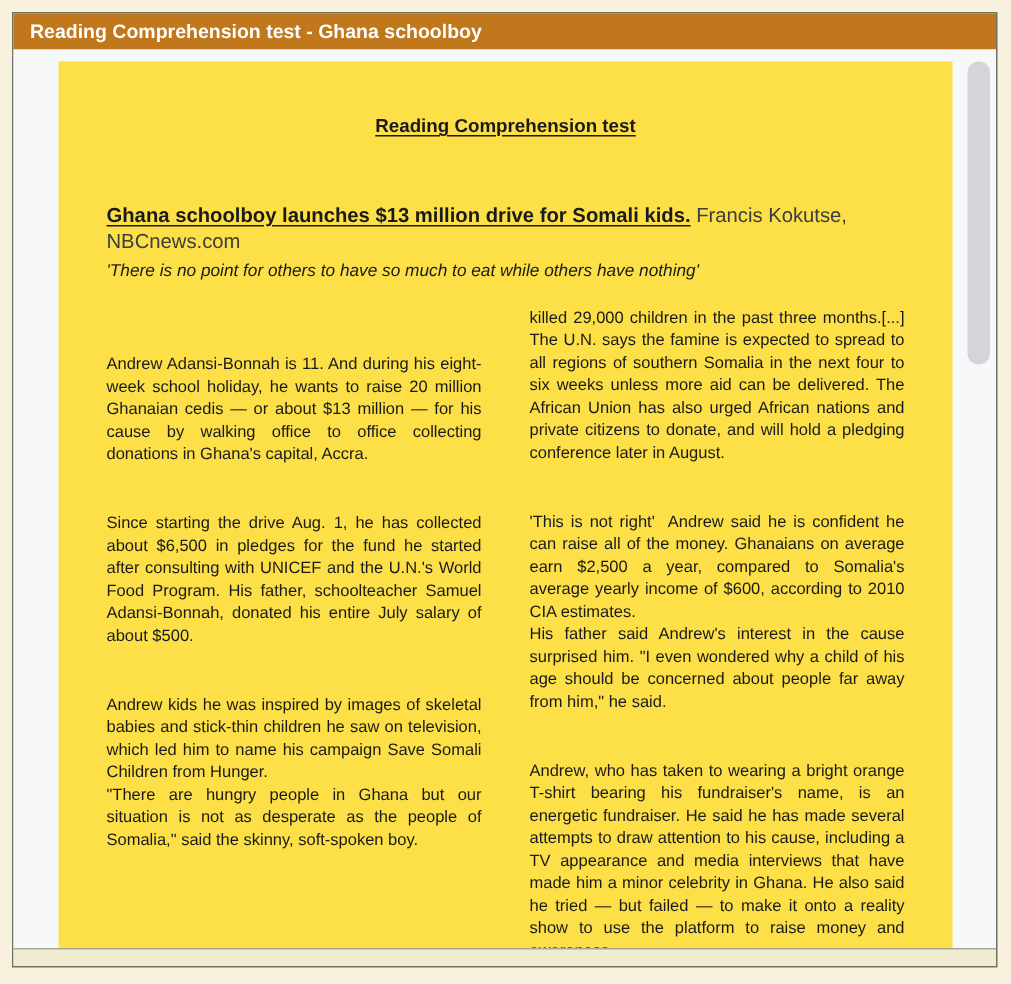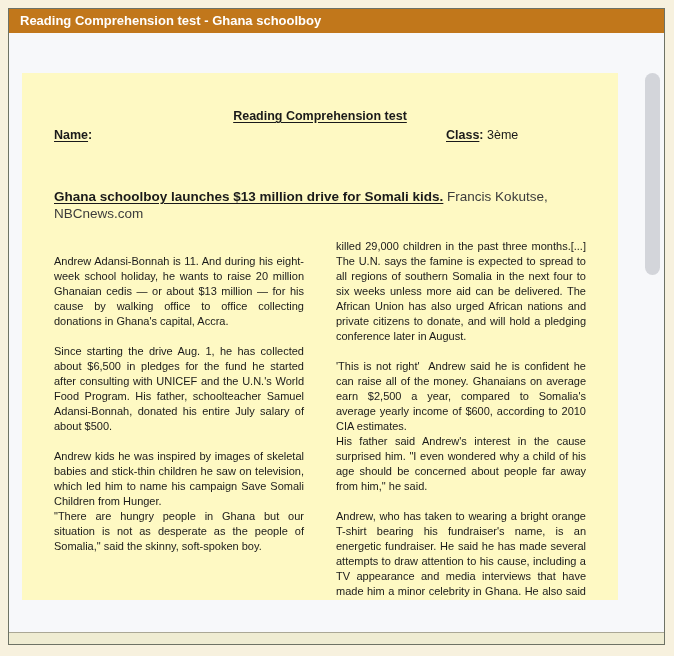--- a/index.html
+++ b/index.html
@@ -1,15 +1,15 @@
 <!DOCTYPE html>
 <html style="--outer-bg: #f7f1de; --titlebar-bg: #c1771b; --viewport-bg: #f7f8fa; --statusbar-bg: #efecd2; --window-border: #6d7265; --link-color: #4472c4; --scrollbar-thumb: #d3d5da;"><head>
 <meta charset="utf-8">
 <style>
-  * { margin: 0; padding: 0; box-sizing: border-box; gap: 32px; }
+  * { margin: 0; padding: 0; box-sizing: border-box; }
   html, body { width: 674px; height: 656px; }
   body {
     font-family: "Liberation Sans", sans-serif;
     background: var(--outer-bg, #f7f1de);
     position: relative;
     overflow: hidden;
   }
   .window {
     position: absolute;
     left: 8px; top: 8px;
@@ -38,23 +38,23 @@
     overflow: hidden;
   }
   .statusbar {
     flex: 0 0 auto;
     height: 12px;
     background: var(--statusbar-bg, #efecd2);
     border-top: 1px solid #aaa795;
   }
   .page {
     position: absolute;
-    left: 13px; top: 8px;
+    left: 30px; top: 8px;
     width: 596px; height: 592px;
-    background: #fef9c3;
+    background: #fde047;
     color: #1a1a1a;
     padding: 0 32px;
     overflow: hidden;
   }
   .scrollbar-track {
     position: absolute;
     right: 4px; top: 6px;
     width: 15px; height: 588px;
   }
   .scrollbar-thumb {
@@ -111,49 +111,45 @@
     display: flex;
     gap: 32px;
   }
   .col {
     flex: 1 1 0;
     font-size: 11px;
     line-height: 15px;
     text-align: justify;
   }
   .para { text-align: justify; }
-  .para.gap { margin-top: 15px; }
+  .para.gap { margin-top: 31px; }
   .para b { font-weight: normal; }
 </style>
 </head>
 <body>
 
 <div class="window">
   <div class="titlebar">
     <span>Reading Comprehension test - Ghana schoolboy</span>
   </div>
 
   <div class="viewport">
     <div class="page">
 
       <div class="doc-heading">
         <span class="u">Reading Comprehension test</span>
       </div>
 
-      <div class="name-class-row">
-        <span class="name-field"><span class="u">Name</span><span>:</span></span>
-        <span class="class-field"><span class="u">Class</span><span>:</span>
-          <span class="class-value">3ème</span></span>
-      </div>
 
       <div class="headline-block">
         <span class="headline u">Ghana schoolboy launches $13 million drive for Somali kids.</span><span class="byline"> Francis Kokutse, NBCnews.com</span>
       </div>
 
 
+      <div class="quote">'There is no point for others to have so much to eat while others have nothing'</div>
 
       <div class="columns">
         <div class="col" id="left-col">
             <div class="para gap">Andrew Adansi-Bonnah is 11. And during his eight-week school holiday, he wants to raise 20 million Ghanaian cedis — or about $13 million — for his cause by walking office to office collecting donations in Ghana's capital, Accra.</div>
             <div class="para gap">Since starting the drive Aug. 1, he has collected about $6,500 in pledges for the fund he started after consulting with UNICEF and the U.N.'s World Food Program. His father, schoolteacher Samuel Adansi-Bonnah, donated his entire July salary of about $500.</div>
             <div class="para gap">Andrew kids he was inspired by images of skeletal babies and stick-thin children he saw on television, which led him to name his campaign Save Somali Children from Hunger.</div>
             <div class="para">"There are hungry people in Ghana but our situation is not as desperate as the people of Somalia," said the skinny, soft-spoken boy.</div>
           </div>
         <div class="col" id="right-col">
             <div class="para">killed 29,000 children in the past three months.[...] The U.N. says the famine is expected to spread to all regions of southern Somalia in the next four to six weeks unless more aid can be delivered. The African Union has also urged African nations and private citizens to donate, and will hold a pledging conference later in August.</div>

